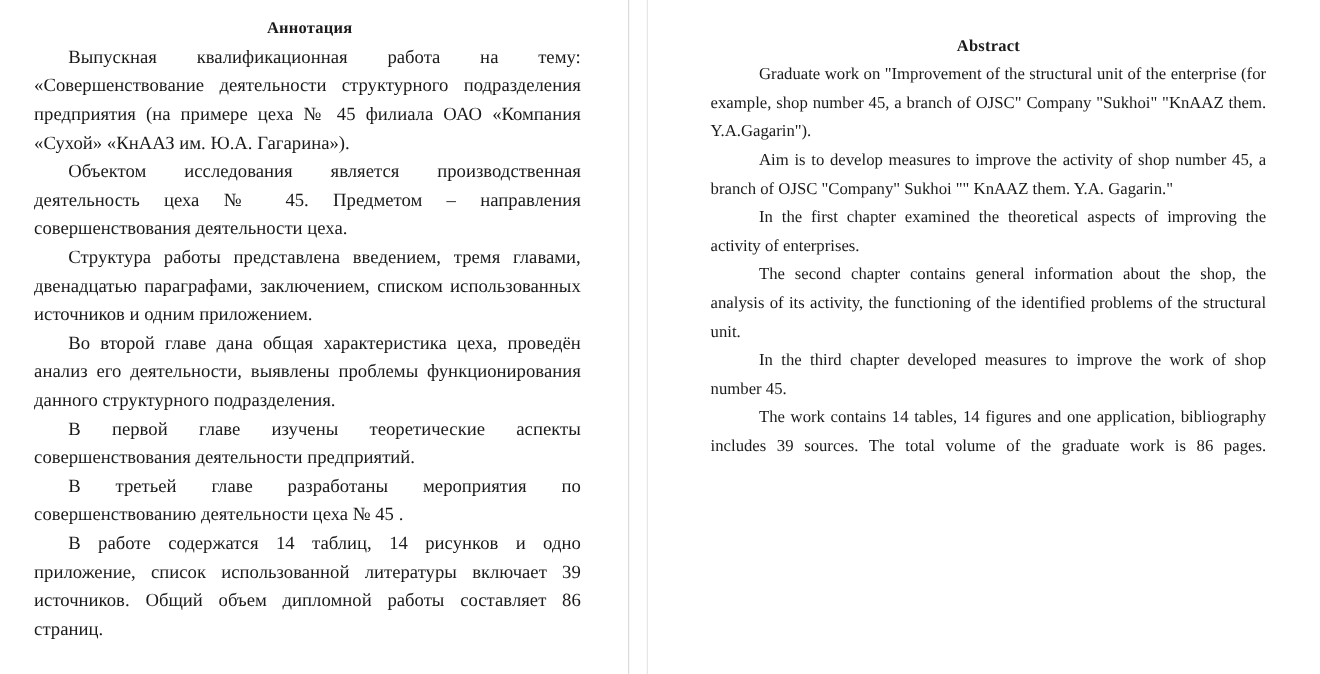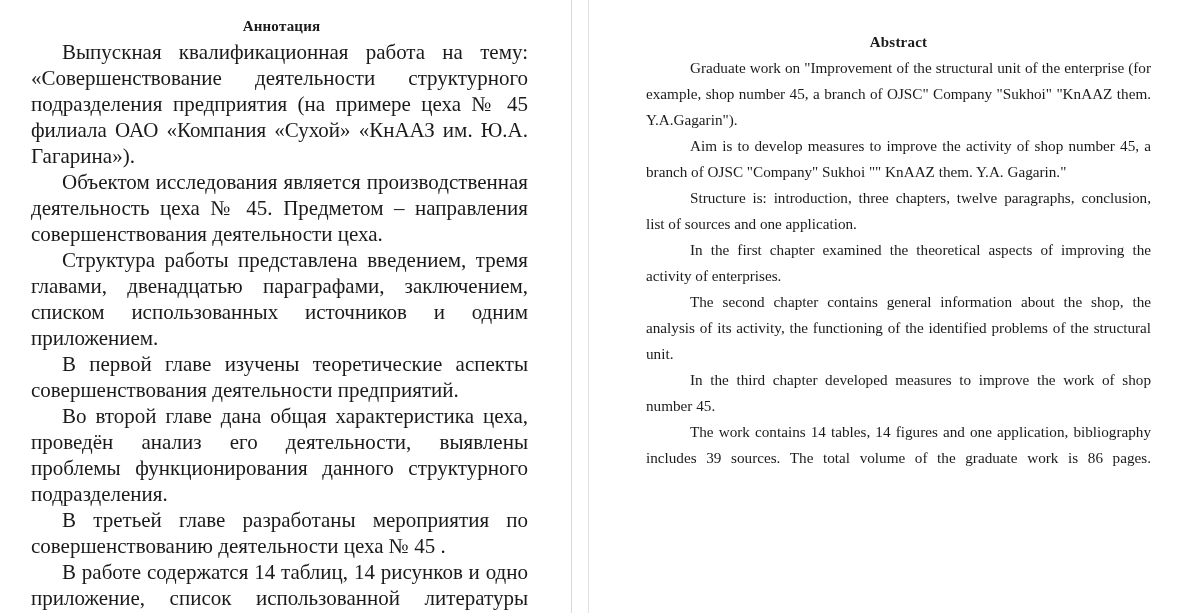--- a/index.html
+++ b/index.html
@@ -78,21 +78,21 @@
   }
   .heading-ru {
     padding-left: 4px;
   }
   .heading-en {
     padding-left: 0px;
     margin-top: 16px;
   }
   p.para {
     margin: 0;
-    font-size: 21px;
+    font-size: 17px;
     line-height: 26px;
     text-align: justify;
     text-indent: 31px;
     text-justify: inter-word;
     hyphens: none;
   }
   .col-right-body p.para {
     font-size: 15.2px;
     text-indent: 44px;
   }
@@ -106,35 +106,34 @@
 <body>
 
 <div class="spread">
 
   <div class="page page-left">
     <div class="col-body col-left-body">
       <h1 class="doc-heading heading-ru">Аннотация</h1>
       <p class="para">Выпускная квалификационная работа на тему: «Совершенствование деятельности структурного подразделения предприятия (на примере цеха № 45 филиала ОАО «Компания «Сухой» «КнААЗ им. Ю.А. Гагарина»).</p>
       <p class="para">Объектом исследования является производственная деятельность цеха № 45. Предметом – направления совершенствования деятельности цеха.</p>
       <p class="para">Структура работы представлена введением, тремя главами, двенадцатью параграфами, заключением, списком использованных источников и одним приложением.</p>
+      <p class="para">Во второй главе дана общая характеристика цеха, проведён анализ его деятельности, выявлены проблемы функционирования данного структурного подразделения.</p>
       <p class="para">В первой главе изучены теоретические аспекты совершенствования деятельности предприятий.</p>
-      <p class="para">Во второй главе дана общая характеристика цеха, проведён анализ его деятельности, выявлены проблемы функционирования данного структурного подразделения.</p>
       <p class="para">В третьей главе разработаны мероприятия по совершенствованию деятельности цеха № 45 .</p>
       <p class="para">В работе содержатся 14 таблиц, 14 рисунков и одно приложение, список использованной литературы включает 39 источников. Общий объем дипломной работы составляет 86 страниц.</p>
     </div>
   </div>
 
   <div class="gutter"></div>
 
   <div class="page page-right">
     <div class="col-body col-right-body">
       <h1 class="doc-heading heading-en">Abstract</h1>
       <p class="para">Graduate work on "Improvement of the structural unit of the enterprise (for example, shop number 45, a branch of OJSC" Company "Sukhoi" "KnAAZ them. Y.A.Gagarin").</p>
       <p class="para">Aim is to develop measures to improve the activity of shop number 45, a branch of OJSC "Company" Sukhoi "" KnAAZ them. Y.A. Gagarin."</p>
-      <p class="para">Structure is:  introduction, three chapters, twelve paragraphs, conclusion, list of sources and one application.</p>
       <p class="para">In the first chapter examined the theoretical aspects of improving the activity of enterprises.</p>
       <p class="para">The second chapter contains general information about the shop, the analysis of its activity, the functioning of the identified problems of the structural unit.</p>
       <p class="para">In the third chapter developed measures to improve the work of shop number 45.</p>
       <p class="para">The work contains 14 tables, 14 figures and one application, bibliography includes 39 sources. The total volume of the graduate work is 86 pages.</p>
     </div>
   </div>
 
 </div>
 
 </body></html>

